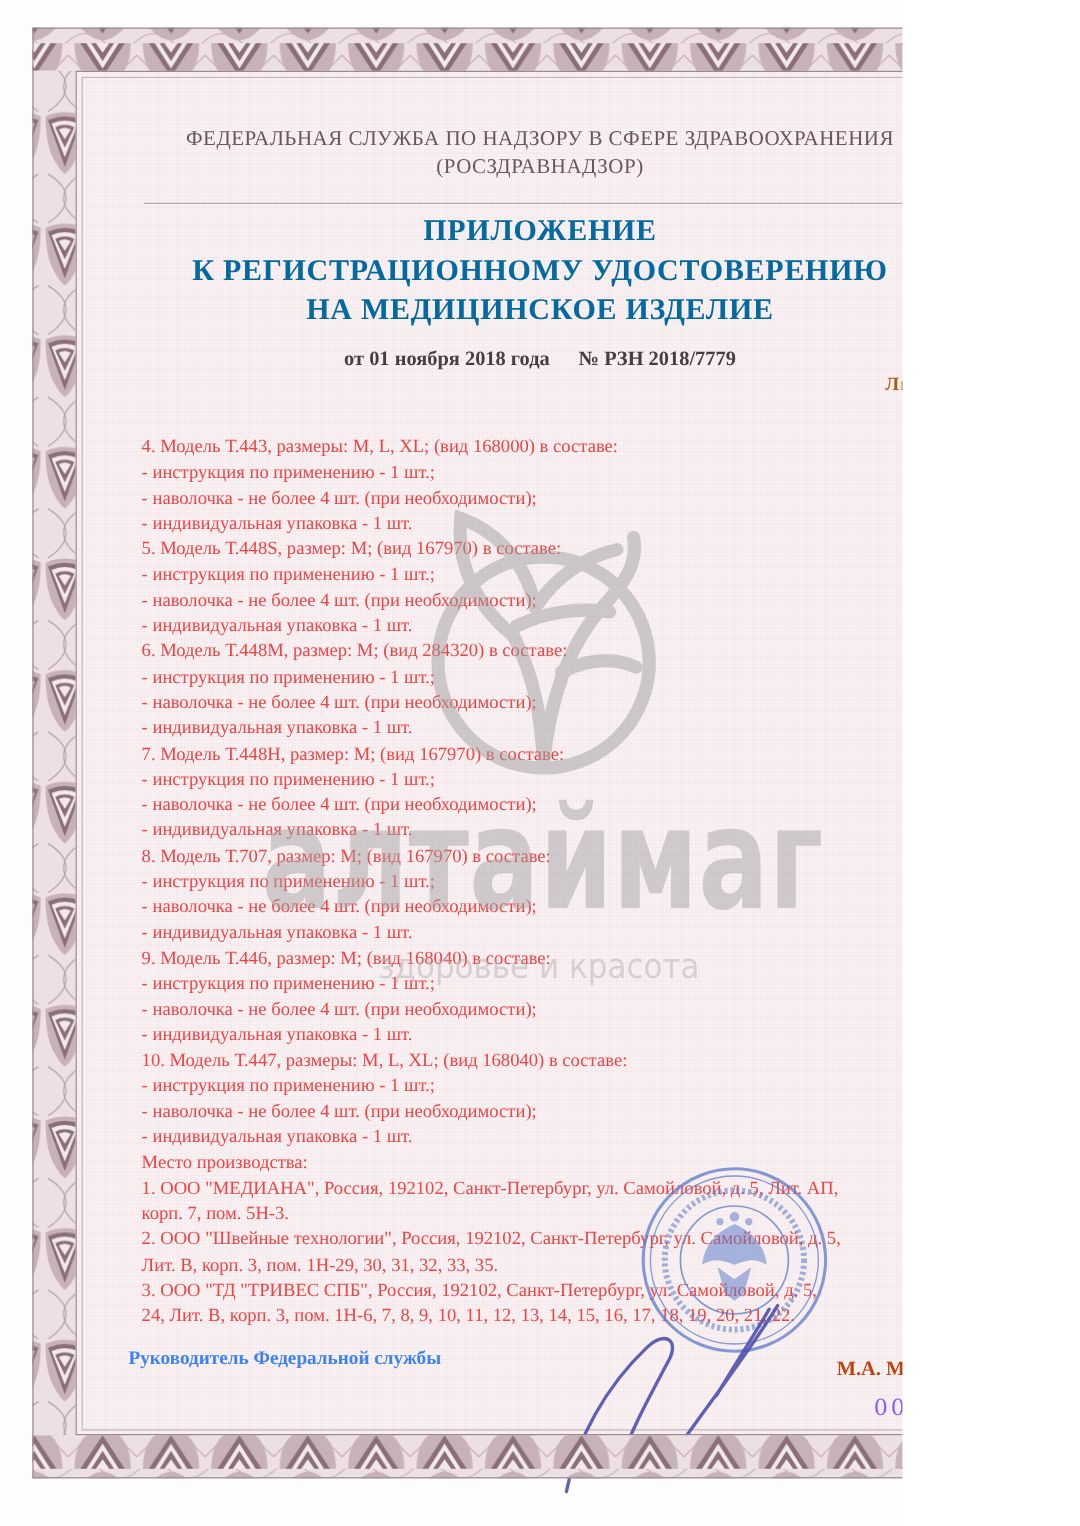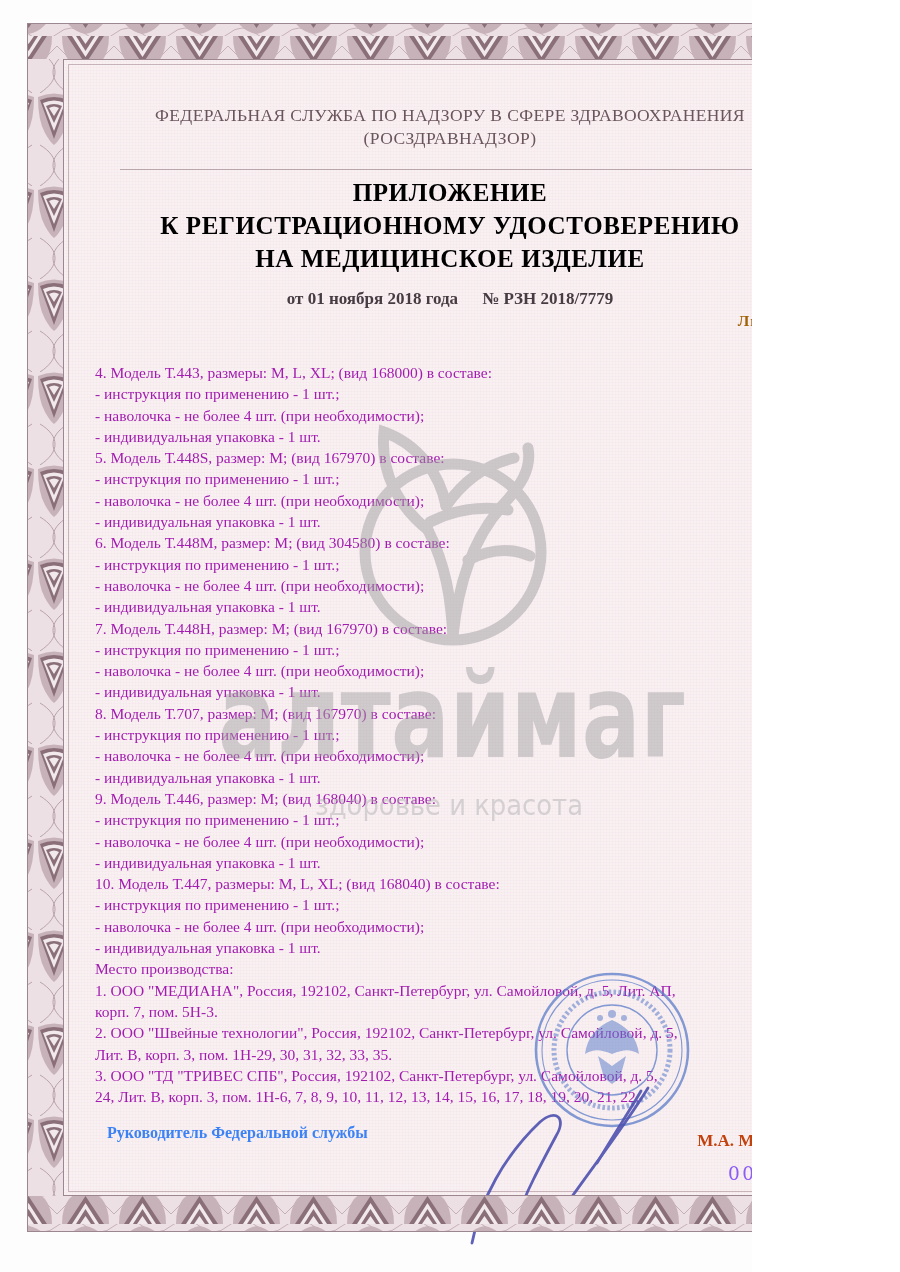--- a/index.html
+++ b/index.html
@@ -15,28 +15,28 @@
     z-index:1;}
   .inner-frame{position:absolute;left:68px;top:64px;width:762px;height:1126px;
     border:1px solid #c9b3ba;z-index:2;pointer-events:none;}
 
   .content{position:absolute;left:63px;top:59px;width:774px;height:1137px;z-index:3;}
 
   .agency{position:absolute;top:45px;left:0;width:100%;text-align:center;
     font-size:17.5px;line-height:23px;color:#6a555c;letter-spacing:.4px;}
   .divider{position:absolute;top:110px;left:57px;width:662px;border-top:1px solid #b9a6ad;}
   .doc-title{position:absolute;top:117px;left:0;width:100%;text-align:center;
-    font-weight:bold;font-size:25px;line-height:33px;color:#000000;letter-spacing:.6px;}
+    font-weight:bold;font-size:25px;line-height:33px;color:#0369a1;letter-spacing:.6px;}
   .dateline{position:absolute;top:230px;left:0;width:100%;display:flex;
     justify-content:center;gap:24px;font-weight:bold;font-size:17px;color:#463c42;}
   .sheet{position:absolute;top:253px;right:38px;font-weight:bold;font-size:15.5px;
     color:#a16207;letter-spacing:1px;}
 
-  .bodytext{position:absolute;top:303px;left:32px;right:30px;
-    font-size:15.5px;line-height:21.3px;color:#a21caf;}
+  .bodytext{position:absolute;top:303px;left:55px;right:30px;
+    font-size:15.5px;line-height:21.3px;color:#ef4444;}
   .body-line{white-space:nowrap;}
 
   .sig-left{position:absolute;top:1062px;left:44px;font-weight:bold;
     font-size:16px;line-height:23.5px;color:#3b82f6;}
   .sig-name{position:absolute;top:1072px;right:24px;font-weight:bold;
     font-size:17px;color:#c2410c;}
   .serial{position:absolute;top:1104px;right:9px;
     font-family:"DejaVu Serif",serif;font-size:18.5px;letter-spacing:2.5px;color:#8b5cf6;}
 
   .overlay{position:absolute;left:0;top:0;z-index:4;pointer-events:none;}
@@ -70,21 +70,21 @@
 
     <div class="bodytext">
         <div class="body-line">4. Модель Т.443, размеры: M, L, XL; (вид 168000) в составе:</div>
         <div class="body-line">- инструкция по применению - 1 шт.;</div>
         <div class="body-line">- наволочка - не более 4 шт. (при необходимости);</div>
         <div class="body-line">- индивидуальная упаковка - 1 шт.</div>
         <div class="body-line">5. Модель Т.448S, размер: М; (вид 167970) в составе:</div>
         <div class="body-line">- инструкция по применению - 1 шт.;</div>
         <div class="body-line">- наволочка - не более 4 шт. (при необходимости);</div>
         <div class="body-line">- индивидуальная упаковка - 1 шт.</div>
-        <div class="body-line">6. Модель Т.448М, размер: М; (вид 304580) в составе:</div>
+        <div class="body-line">6. Модель Т.448М, размер: М; (вид 284320) в составе:</div>
         <div class="body-line">- инструкция по применению - 1 шт.;</div>
         <div class="body-line">- наволочка - не более 4 шт. (при необходимости);</div>
         <div class="body-line">- индивидуальная упаковка - 1 шт.</div>
         <div class="body-line">7. Модель Т.448Н, размер: М; (вид 167970) в составе:</div>
         <div class="body-line">- инструкция по применению - 1 шт.;</div>
         <div class="body-line">- наволочка - не более 4 шт. (при необходимости);</div>
         <div class="body-line">- индивидуальная упаковка - 1 шт.</div>
         <div class="body-line">8. Модель Т.707, размер: М; (вид 167970) в составе:</div>
         <div class="body-line">- инструкция по применению - 1 шт.;</div>
         <div class="body-line">- наволочка - не более 4 шт. (при необходимости);</div>

